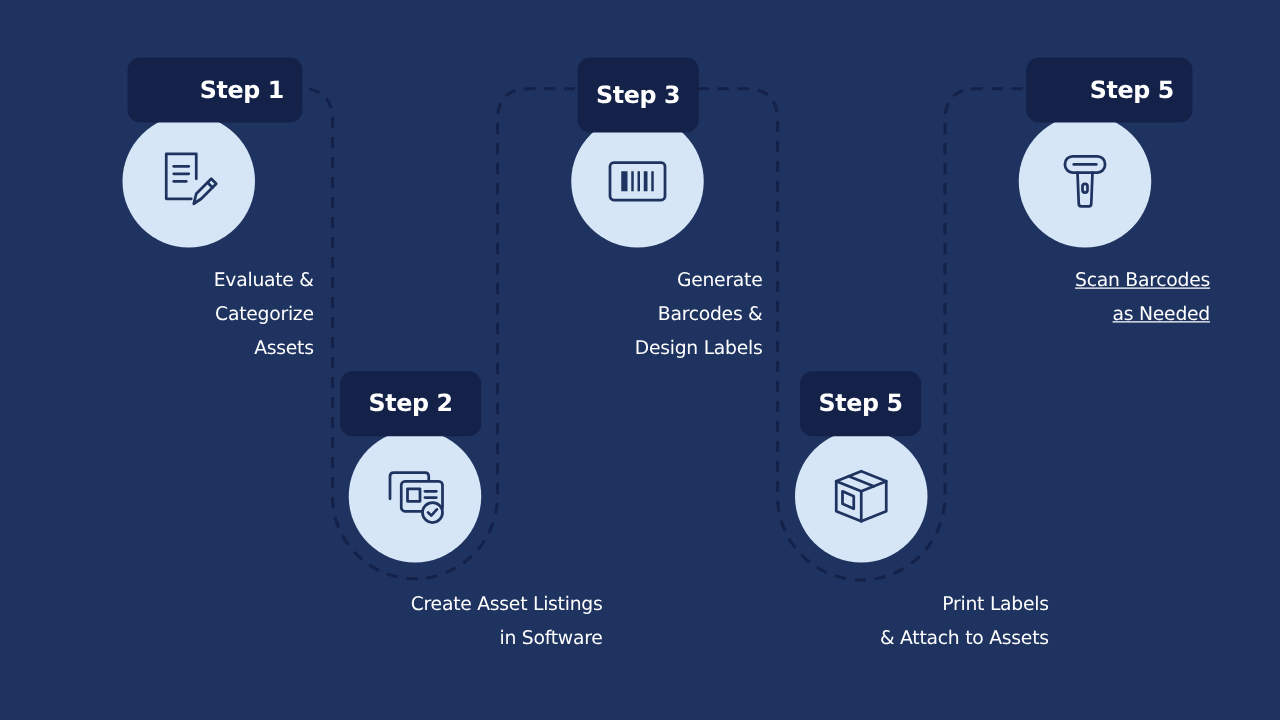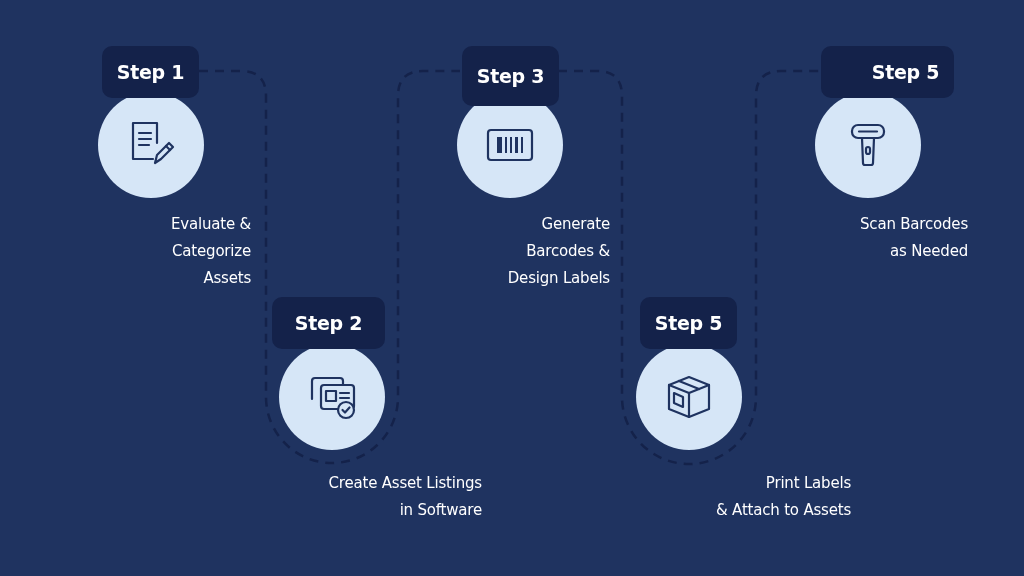--- a/index.html
+++ b/index.html
@@ -55,21 +55,21 @@
     <div class="circle" style="left:98px;top:92px;width:106px;height:106px;">
       <svg viewBox="0 0 56 56" fill="none" stroke="#1f3360" stroke-width="2.2" stroke-linejoin="round" stroke-linecap="round">
         <path d="M30 42 H10 V6 H34 V26"></path>
         <line x1="16" y1="16" x2="28" y2="16"></line>
         <line x1="16" y1="22" x2="28" y2="22"></line>
         <line x1="16" y1="28" x2="26" y2="28"></line>
         <path d="M32 46 L34 38 L46 26 L50 30 L38 42 Z"></path>
         <line x1="43" y1="29" x2="47" y2="33"></line>
       </svg>
     </div>
-    <div class="badge" style="left:102px;top:46px;width:97px;height:52px;">Step 1</div>
+    <div class="badge" style="left:102px;top:46px;width:97px;height:52px;padding-left:43px;">Step 1</div>
     <div class="label" style="left:51px;top:211px;width:200px;">Evaluate &amp;
 Categorize
 Assets</div>
   </div>
 
   <div class="step">
     <div class="circle" style="left:279px;top:344px;width:106px;height:106px;">
       <svg viewBox="0 0 56 56" fill="none" stroke="#1f3360" stroke-width="2.2" stroke-linejoin="round" stroke-linecap="round">
         <path d="M8 30 V12 Q8 9 11 9 H36 Q39 9 39 12 V15"></path>
         <rect x="17" y="16" width="33" height="24" rx="3"></rect>
@@ -106,31 +106,31 @@
     <div class="circle" style="left:636px;top:344px;width:106px;height:106px;">
       <svg viewBox="0 0 56 56" fill="none" stroke="#1f3360" stroke-width="2.2" stroke-linejoin="round" stroke-linecap="round">
         <path d="M8 16 L28 8 L48 16 L48 40 L28 48 L8 40 Z"></path>
         <path d="M8 16 L28 24 L48 16"></path>
         <line x1="28" y1="24" x2="28" y2="48"></line>
         <path d="M18 12 L38 20"></path>
         <path d="M13 24 L22 28 L22 38 L13 34 Z"></path>
       </svg>
     </div>
     <div class="badge" style="left:640px;top:297px;width:97px;height:52px;">Step 5</div>
-    <div class="label" style="left:551px;top:470px;width:300px;">Print Labels
+    <div class="label" style="left:539px;top:470px;width:300px;">Print Labels
 &amp; Attach to Assets</div>
   </div>
 
   <div class="step">
     <div class="circle" style="left:815px;top:92px;width:106px;height:106px;">
       <svg viewBox="0 0 56 56" fill="none" stroke="#1f3360" stroke-width="2.2" stroke-linejoin="round" stroke-linecap="round">
         <rect x="12" y="8" width="32" height="13" rx="6"></rect>
         <line x1="19" y1="14.5" x2="37" y2="14.5"></line>
         <path d="M22 21 L23 46 Q23 48 25 48 H31 Q33 48 33 46 L34 21"></path>
         <rect x="26" y="30" width="4" height="7" rx="2"></rect>
       </svg>
     </div>
     <div class="badge" style="left:821px;top:46px;width:97px;height:52px;padding-left:36px;">Step 5</div>
-    <div class="label" style="left:768px;top:211px;width:200px;">Scan Barcodes
+    <div class="label" style="left:768px;top:211px;width:200px;text-decoration:underline;">Scan Barcodes
 as Needed</div>
   </div>
 
 </div>
 
 </body></html>

